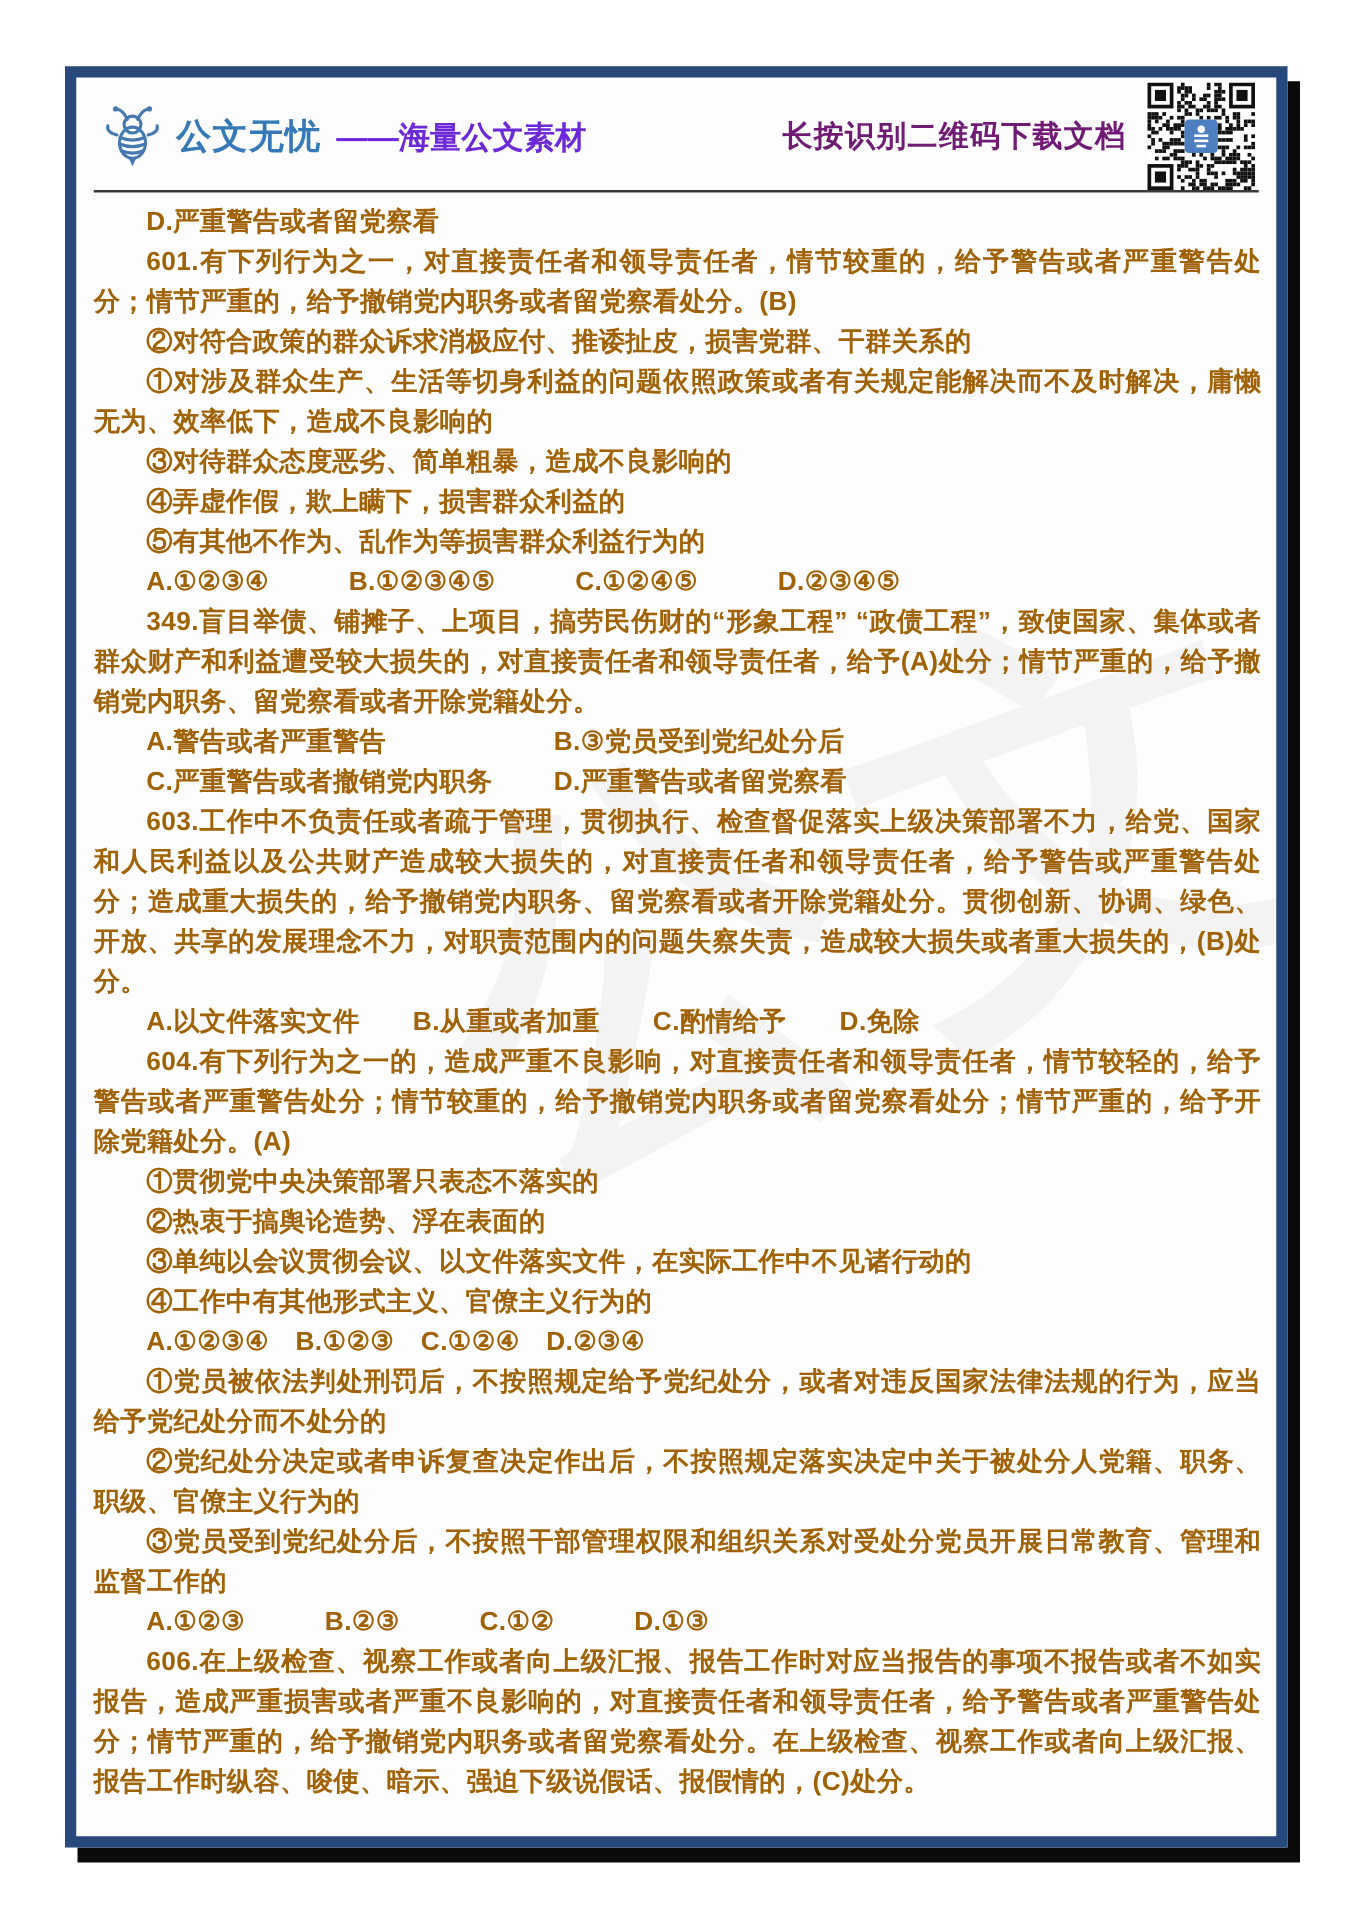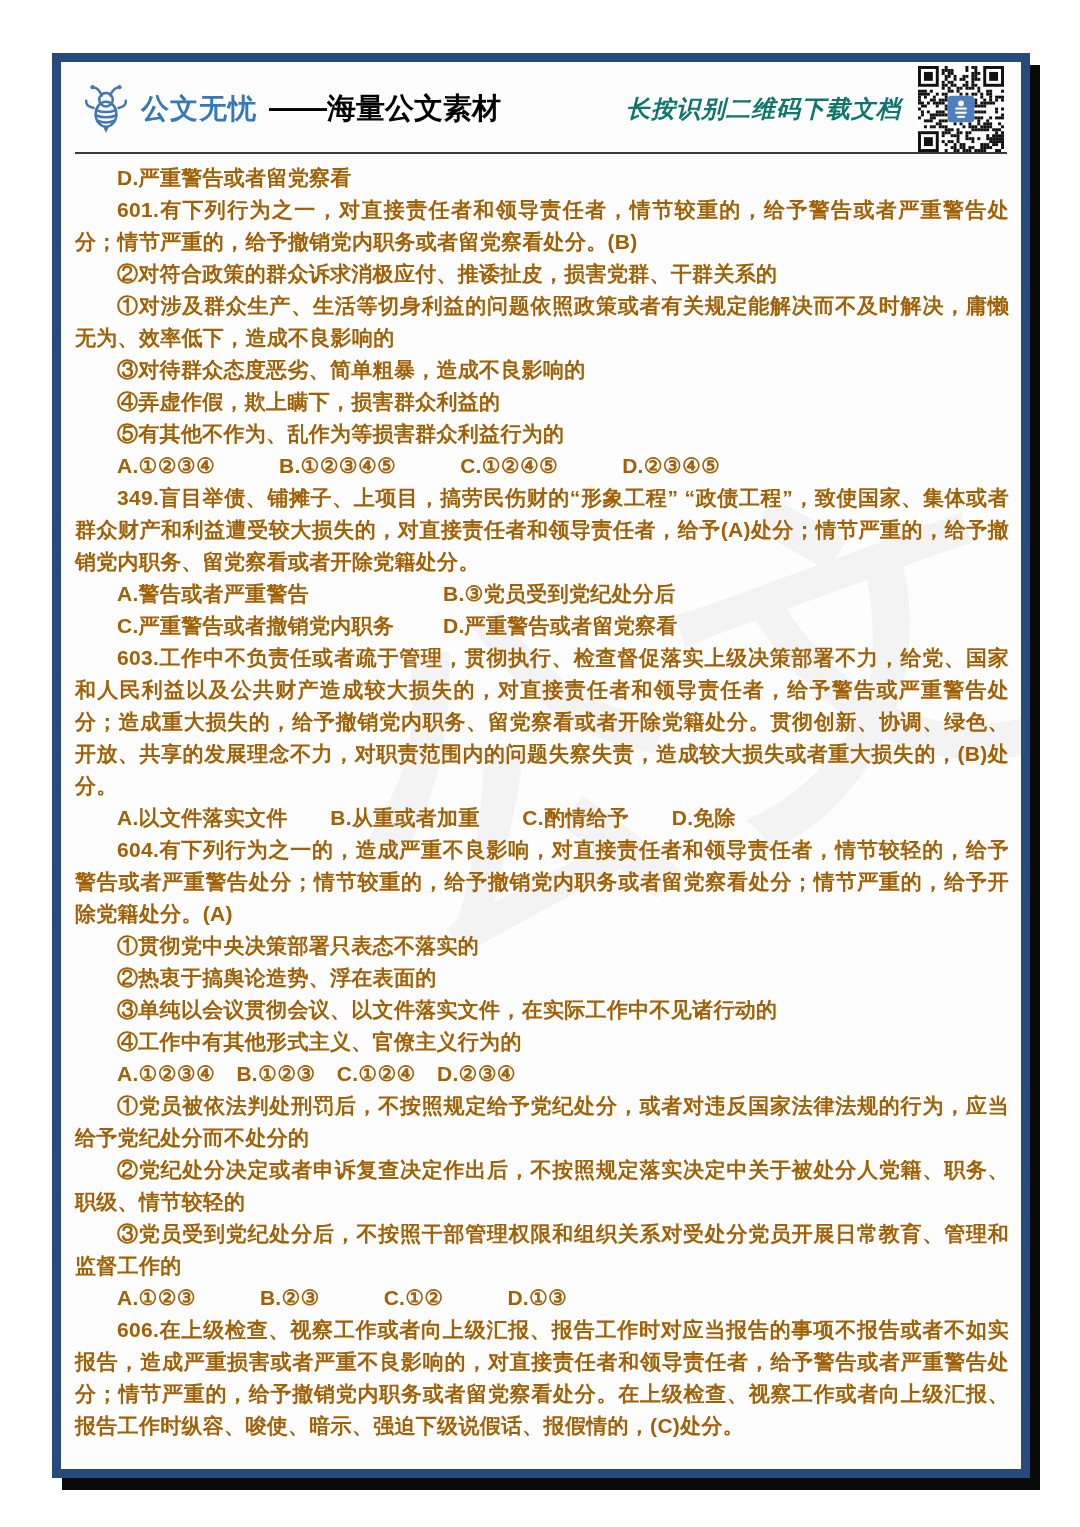--- a/index.html
+++ b/index.html
@@ -15,24 +15,24 @@
     box-sizing:border-box; overflow:hidden;
   }
   .header {
     display:flex; align-items:center;
     height:86px; padding:8px 16px 0 22px; box-sizing:border-box;
     position:relative; z-index:2;
   }
   .brand { display:flex; align-items:center; gap:12px; }
   .bee { width:46px; height:52px; flex:0 0 auto; }
   .brand-name { color:#3579b8; font-size:28px; font-weight:700; letter-spacing:1px; }
-  .brand-suffix { color:#000000; font-size:29px; font-weight:600; }
+  .brand-suffix { color:#6d28d9; font-size:25px; font-weight:600; }
   .qr-hint {
-    margin-left:auto; color:#0f766e; font-size:24px; font-weight:700;
-    letter-spacing:1px; padding-right:16px; white-space:nowrap;font-style:italic;
+    margin-left:auto; color:#701a75; font-size:24px; font-weight:700;
+    letter-spacing:1px; padding-right:16px; white-space:nowrap;
   }
   .qr-box { width:88px; height:86px; flex:0 0 auto; }
   .divider { border-top:2px solid #3a3a3a; margin:4px 14px 0 14px; position:relative; z-index:2; }
   .content {
     position:relative; z-index:2;
     padding:8px 12px 0 14px;
   }
   .content p {
     margin:0; font-size:21px; line-height:32px; color:#a16207;
     font-weight:600; text-align:justify; text-indent:2em;
@@ -376,18 +376,18 @@
     <p class="twocol"><span class="col-a">C.严重警告或者撤销党内职务</span><span>D.严重警告或者留党察看</span></p>
     <p>603.工作中不负责任或者疏于管理，贯彻执行、检查督促落实上级决策部署不力，给党、国家和人民利益以及公共财产造成较大损失的，对直接责任者和领导责任者，给予警告或严重警告处分；造成重大损失的，给予撤销党内职务、留党察看或者开除党籍处分。贯彻创新、协调、绿色、开放、共享的发展理念不力，对职责范围内的问题失察失责，造成较大损失或者重大损失的，(B)处分。</p>
     <p>A.以文件落实文件　　B.从重或者加重　　C.酌情给予　　D.免除</p>
     <p>604.有下列行为之一的，造成严重不良影响，对直接责任者和领导责任者，情节较轻的，给予警告或者严重警告处分；情节较重的，给予撤销党内职务或者留党察看处分；情节严重的，给予开除党籍处分。(A)</p>
     <p>①贯彻党中央决策部署只表态不落实的</p>
     <p>②热衷于搞舆论造势、浮在表面的</p>
     <p>③单纯以会议贯彻会议、以文件落实文件，在实际工作中不见诸行动的</p>
     <p>④工作中有其他形式主义、官僚主义行为的</p>
     <p>A.①②③④　B.①②③　C.①②④　D.②③④</p>
     <p>①党员被依法判处刑罚后，不按照规定给予党纪处分，或者对违反国家法律法规的行为，应当给予党纪处分而不处分的</p>
-    <p>②党纪处分决定或者申诉复查决定作出后，不按照规定落实决定中关于被处分人党籍、职务、职级、情节较轻的</p>
+    <p>②党纪处分决定或者申诉复查决定作出后，不按照规定落实决定中关于被处分人党籍、职务、职级、官僚主义行为的</p>
     <p>③党员受到党纪处分后，不按照干部管理权限和组织关系对受处分党员开展日常教育、管理和监督工作的</p>
     <p>A.①②③　　　B.②③　　　C.①②　　　D.①③</p>
     <p>606.在上级检查、视察工作或者向上级汇报、报告工作时对应当报告的事项不报告或者不如实报告，造成严重损害或者严重不良影响的，对直接责任者和领导责任者，给予警告或者严重警告处分；情节严重的，给予撤销党内职务或者留党察看处分。在上级检查、视察工作或者向上级汇报、报告工作时纵容、唆使、暗示、强迫下级说假话、报假情的，(C)处分。</p>
   </div>
 </div>
 
 </body></html>

